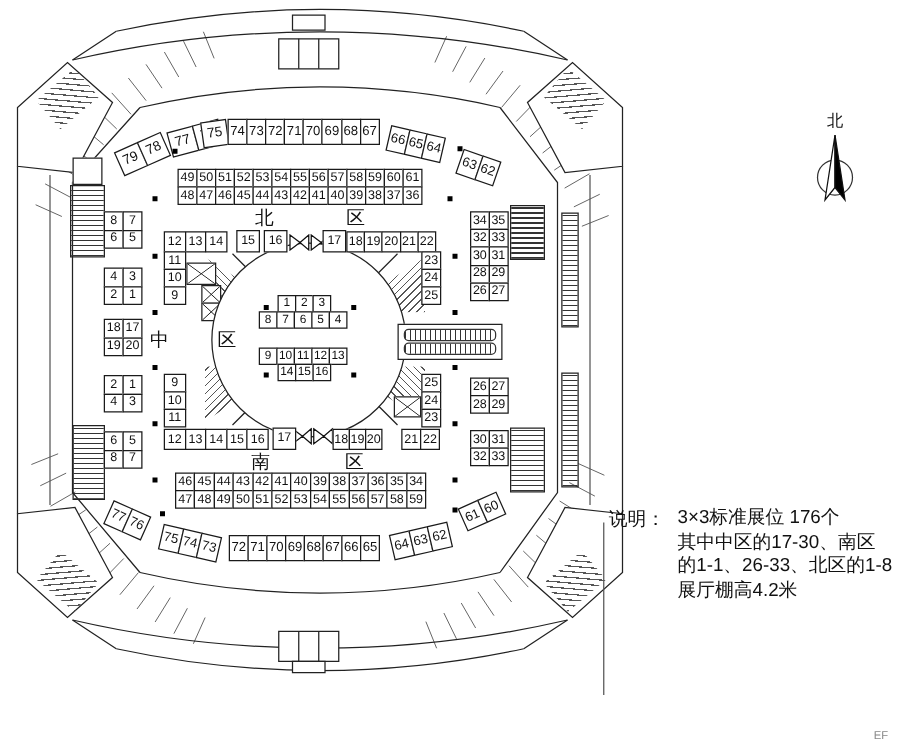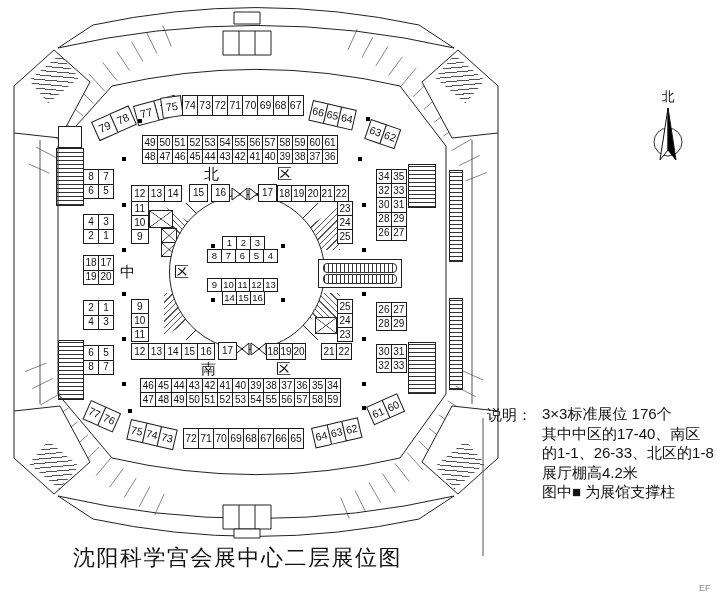--- a/index.html
+++ b/index.html
@@ -500,22 +500,20 @@
       <circle cx="18" cy="36" r="14" stroke="#333" fill="none"></circle>
       <path d="M18 2 L10 54 L18 44 Z" fill="#fff" stroke="#111"></path>
       <path d="M18 2 L26 54 L18 44 Z" fill="#000" stroke="#111"></path>
     </svg>
   </div>
 
   <div id="legend">
     <div class="head">说明：</div>
     <div class="lines">
         <div class="legend-line">3×3标准展位 176个</div>
-        <div class="legend-line">其中中区的17-40、南区</div>
+        <div class="legend-line">其中中区的17-30、南区</div>
         <div class="legend-line">的1-1、26-33、北区的1-8</div>
         <div class="legend-line">展厅棚高4.2米</div>
-        <div class="legend-line">图中■ 为展馆支撑柱</div>
       </div>
   </div>
 
-  <div id="title">沈阳科学宫会展中心二层展位图</div>
   <div id="ef">EF</div>
 </div>
 
 </body></html>

